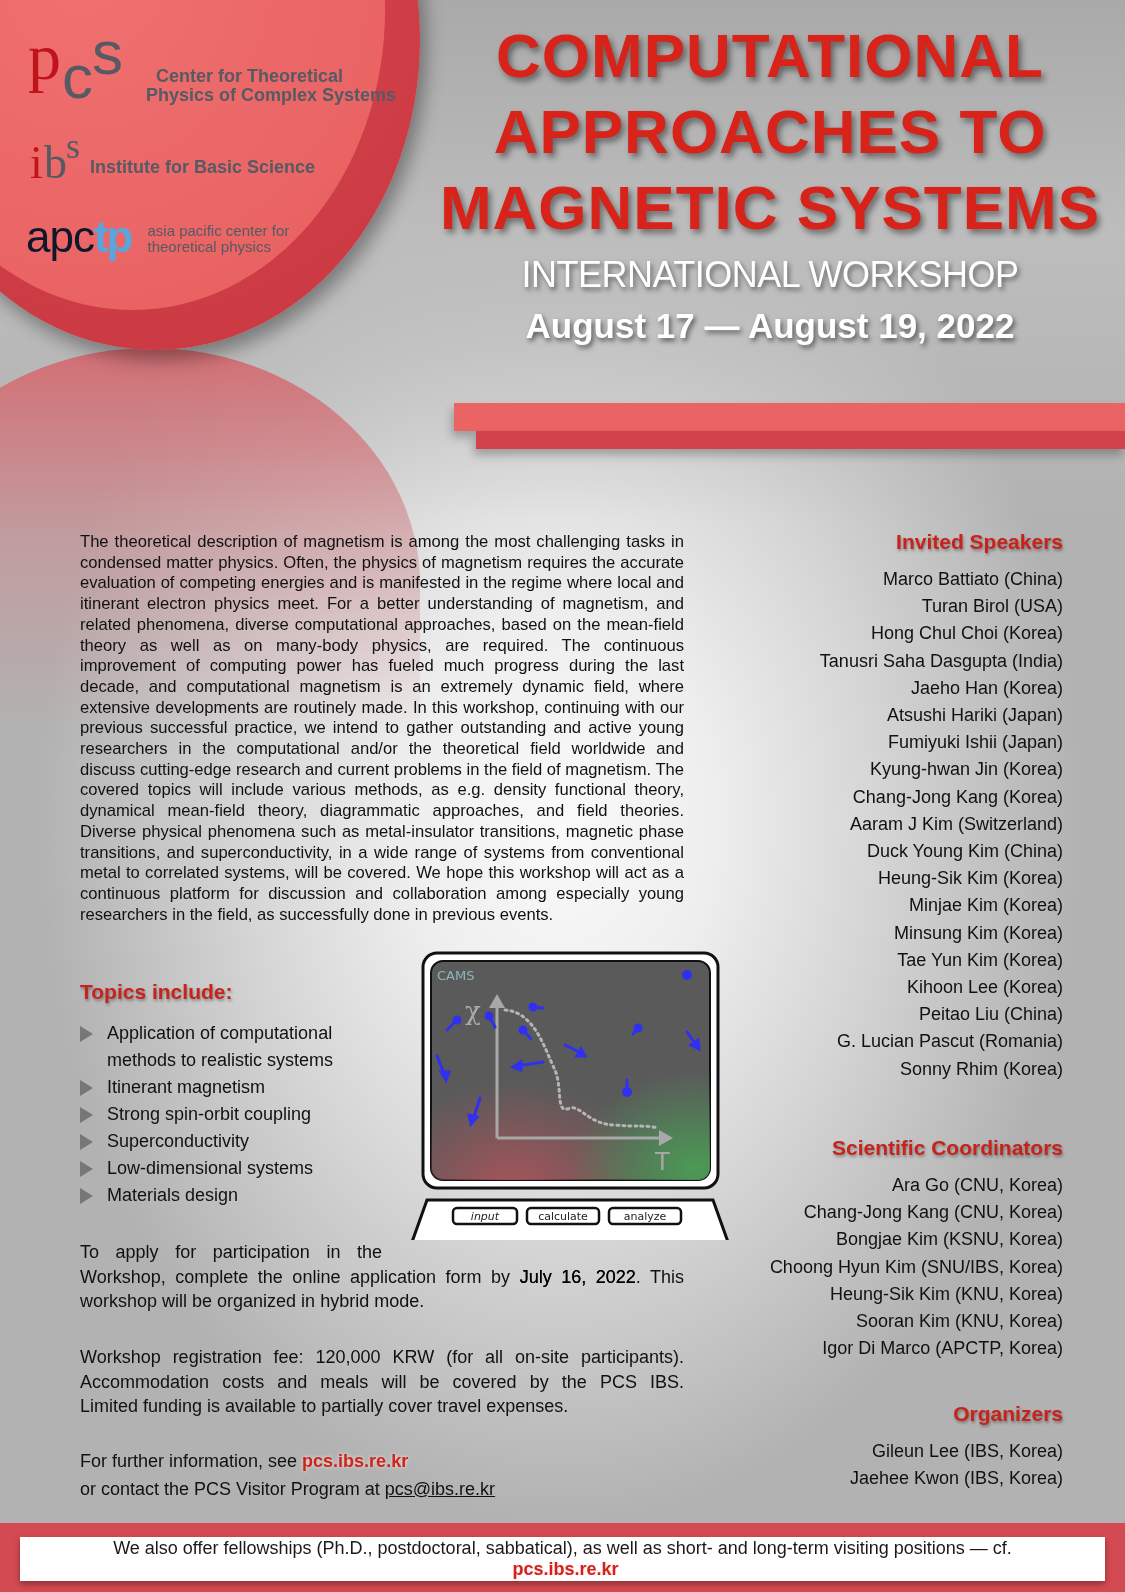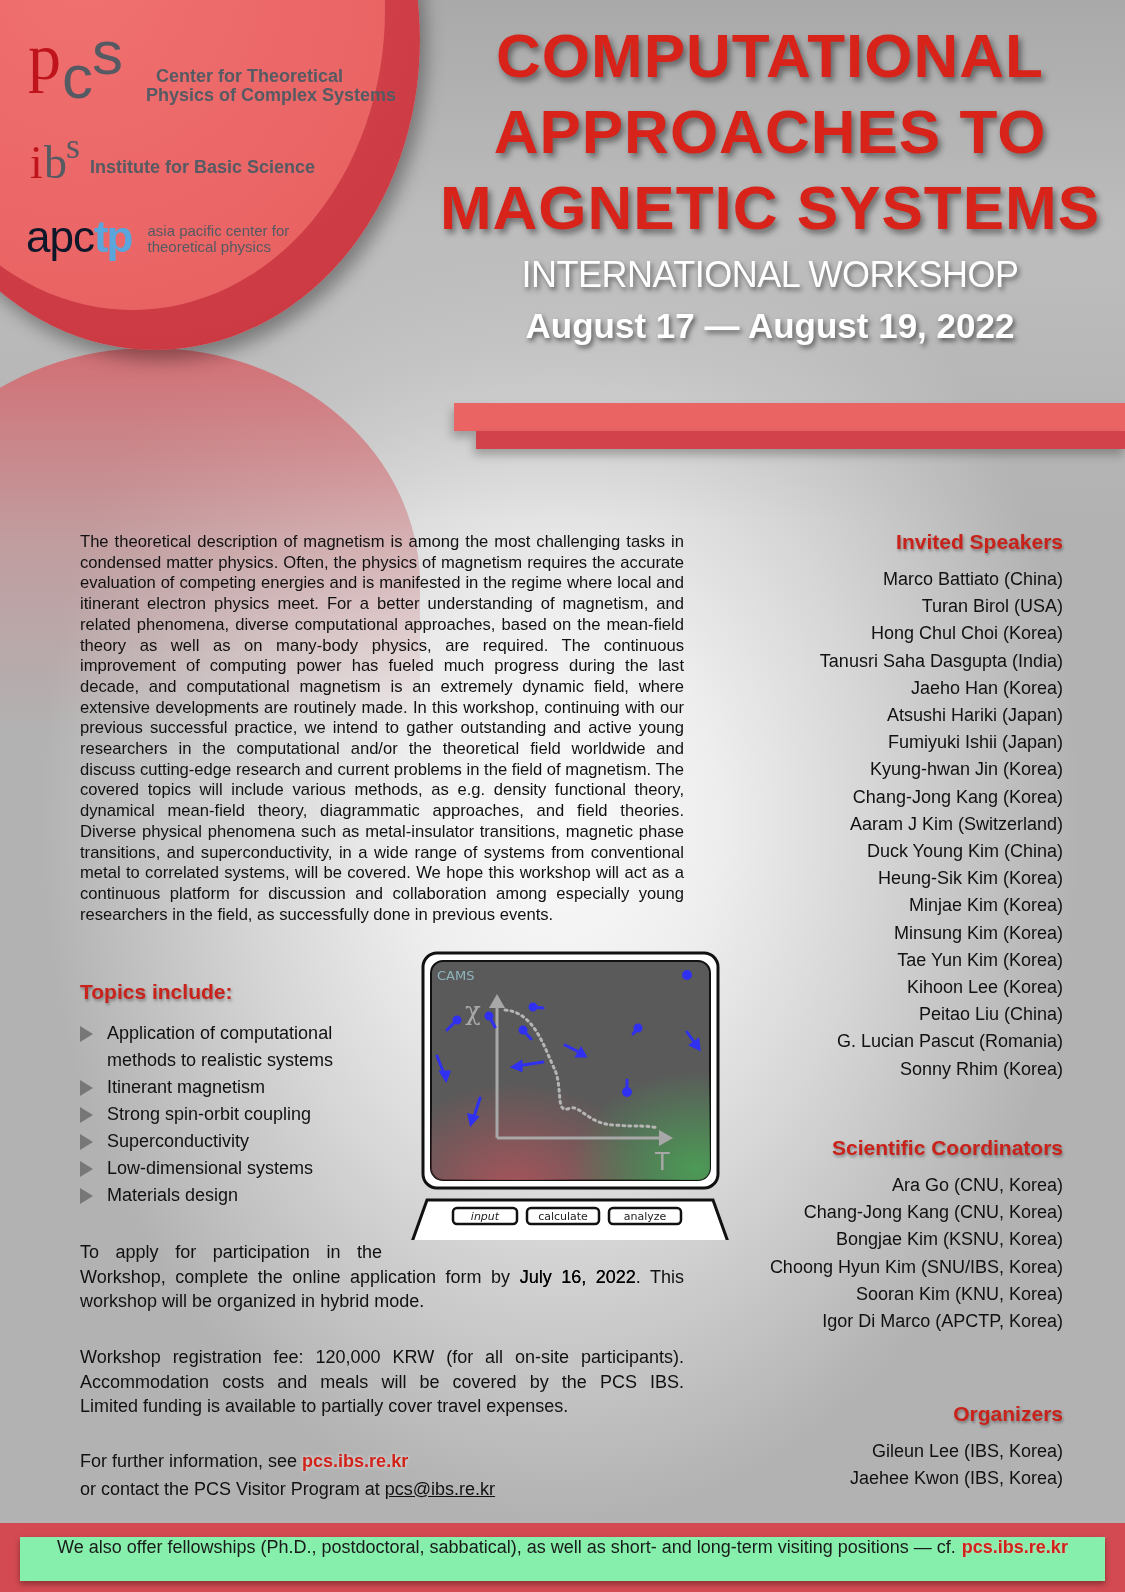--- a/index.html
+++ b/index.html
@@ -112,23 +112,23 @@
   .coordinators { top: 1092px; margin-top: 44px; }
   .organizers { top: 1402px; }
 
   
   .footer {
     position: absolute; left: 0; top: 1523px; width: 1125px; height: 69px;
     background: #d34a52;
   }
   .footer-inner {
     position: absolute; left: 20px; top: 14px; width: 1085px; height: 44px;
-    background: #86efac; box-shadow: 0 3px 6px rgba(0,0,0,0.35);
-    display: flex; justify-content: center;
-    font-size: 18px; color: #1a1a1a; white-space: nowrap;
+    background: #ffffff; box-shadow: 0 3px 6px rgba(0,0,0,0.35);
+    display: flex; align-items: center; justify-content: center;
+    font-size: 18px; color: #1a1a1a; white-space: nowrap; flex-direction: column;
   }
   .footer-inner .red-link { margin-left: 6px; text-shadow: 0 0 3px rgba(255,200,200,0.6); }
 </style>
 </head>
 <body>
 
 <div class="bg-top"></div>
 
 <div class="disk-reflect"></div>
 <div class="disk-shadow"></div>
@@ -312,20 +312,21 @@
   </ul>
 </div>
 
 <div class="right coordinators">
   <div class="sec-heading">Scientific Coordinators</div>
   <ul class="names">
     <li>Ara Go (CNU, Korea)</li>
     <li>Chang-Jong Kang (CNU, Korea)</li>
     <li>Bongjae Kim (KSNU, Korea)</li>
     <li>Choong Hyun Kim (SNU/IBS, Korea)</li>
+    <li>Heung-Sik Kim (KNU, Korea)</li>
     <li>Sooran Kim (KNU, Korea)</li>
     <li>Igor Di Marco (APCTP, Korea)</li>
   </ul>
 </div>
 
 <div class="right organizers">
   <div class="sec-heading">Organizers</div>
   <ul class="names">
     <li>Gileun Lee (IBS, Korea)</li>
     <li>Jaehee Kwon (IBS, Korea)</li>

